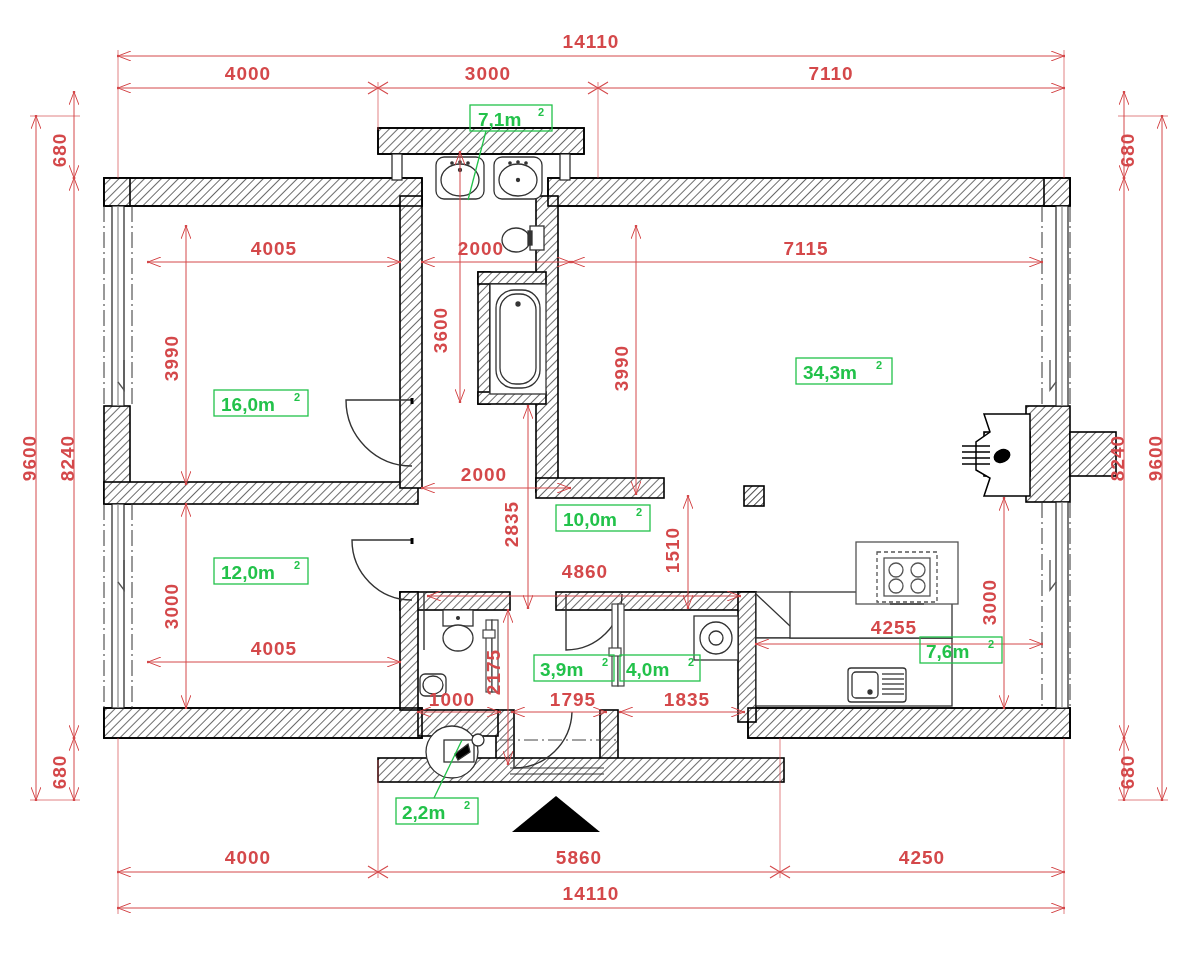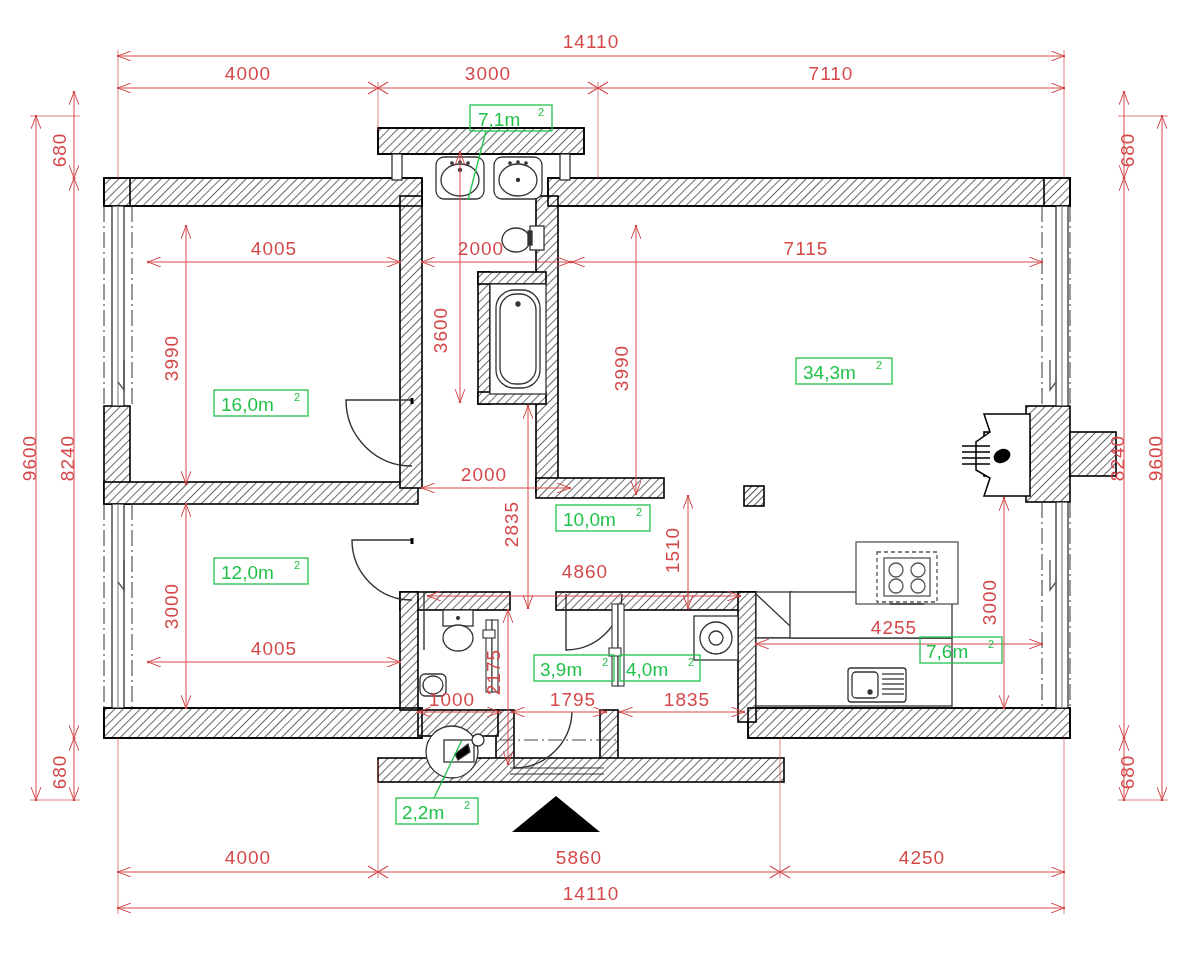--- a/index.html
+++ b/index.html
@@ -1,18 +1,18 @@
 <!DOCTYPE html>
 <html><head>
 <meta charset="utf-8">
 <title>Floor Plan</title>
 <style>
   html,body{margin:0;padding:0;background:#ffffff;}
   body{font-family:"Liberation Sans", sans-serif;}
-  #stage{position:relative;width:1200px;height:920px;background:#fff;overflow:hidden;}
+  #stage{position:relative;width:1200px;height:920px;background:#fff;overflow:hidden;font-weight:bold;}
   #stage svg{position:absolute;left:0;top:0;}
   .dimtxt{font-family:"Liberation Sans", sans-serif;font-size:19px;fill:#d4484a;letter-spacing:1px;}
   .areatxt{font-family:"Liberation Sans", sans-serif;font-size:19px;fill:#22c24a;}
   .areasup{font-size:11px;fill:#22c24a;}
 </style>
 </head>
 <body>
 
 <div id="stage">
 <svg width="1200" height="960" viewBox="0 0 1200 960" xmlns="http://www.w3.org/2000/svg">

